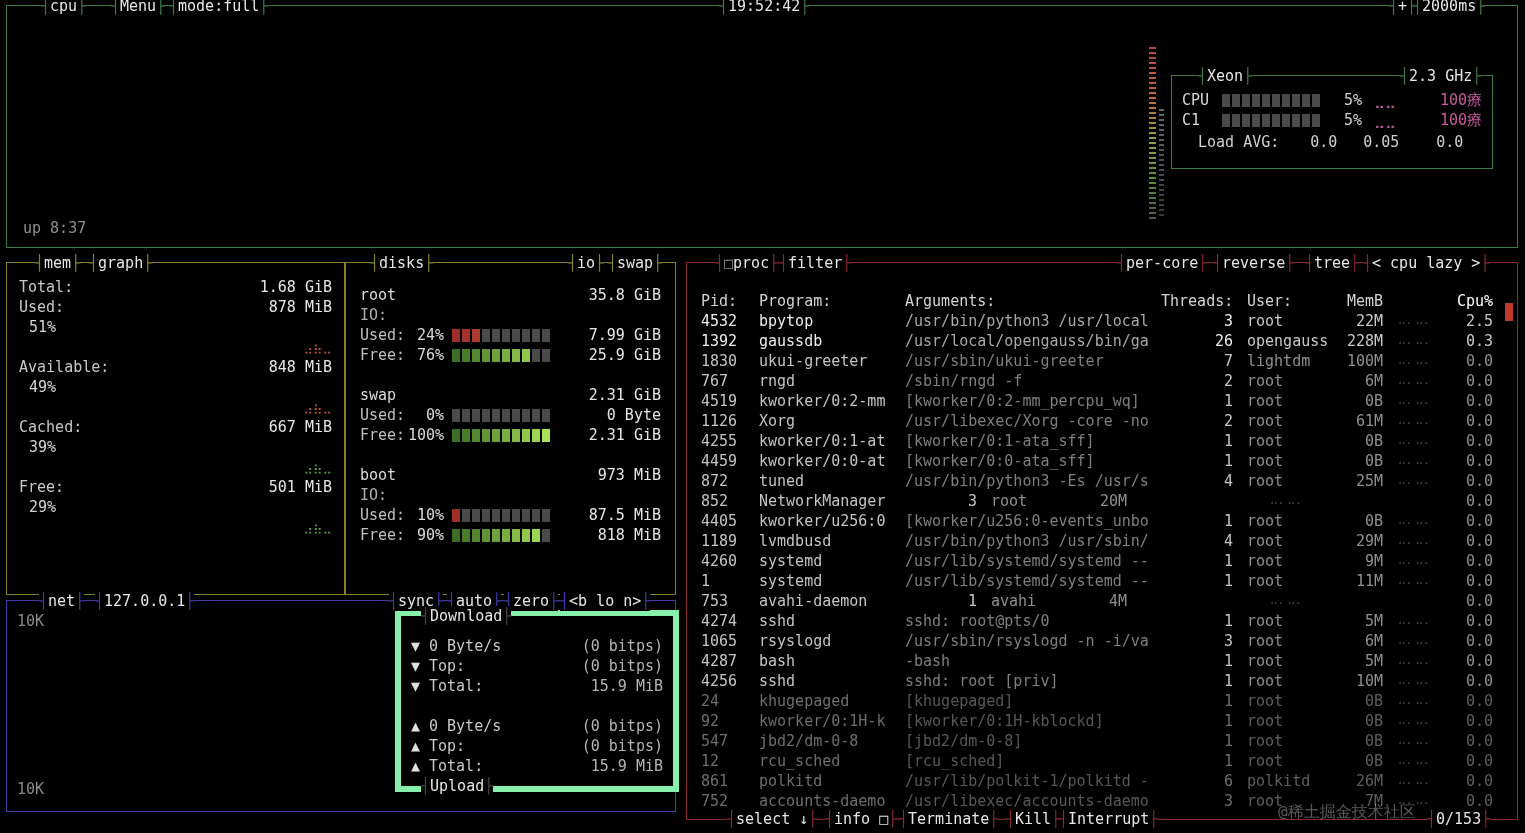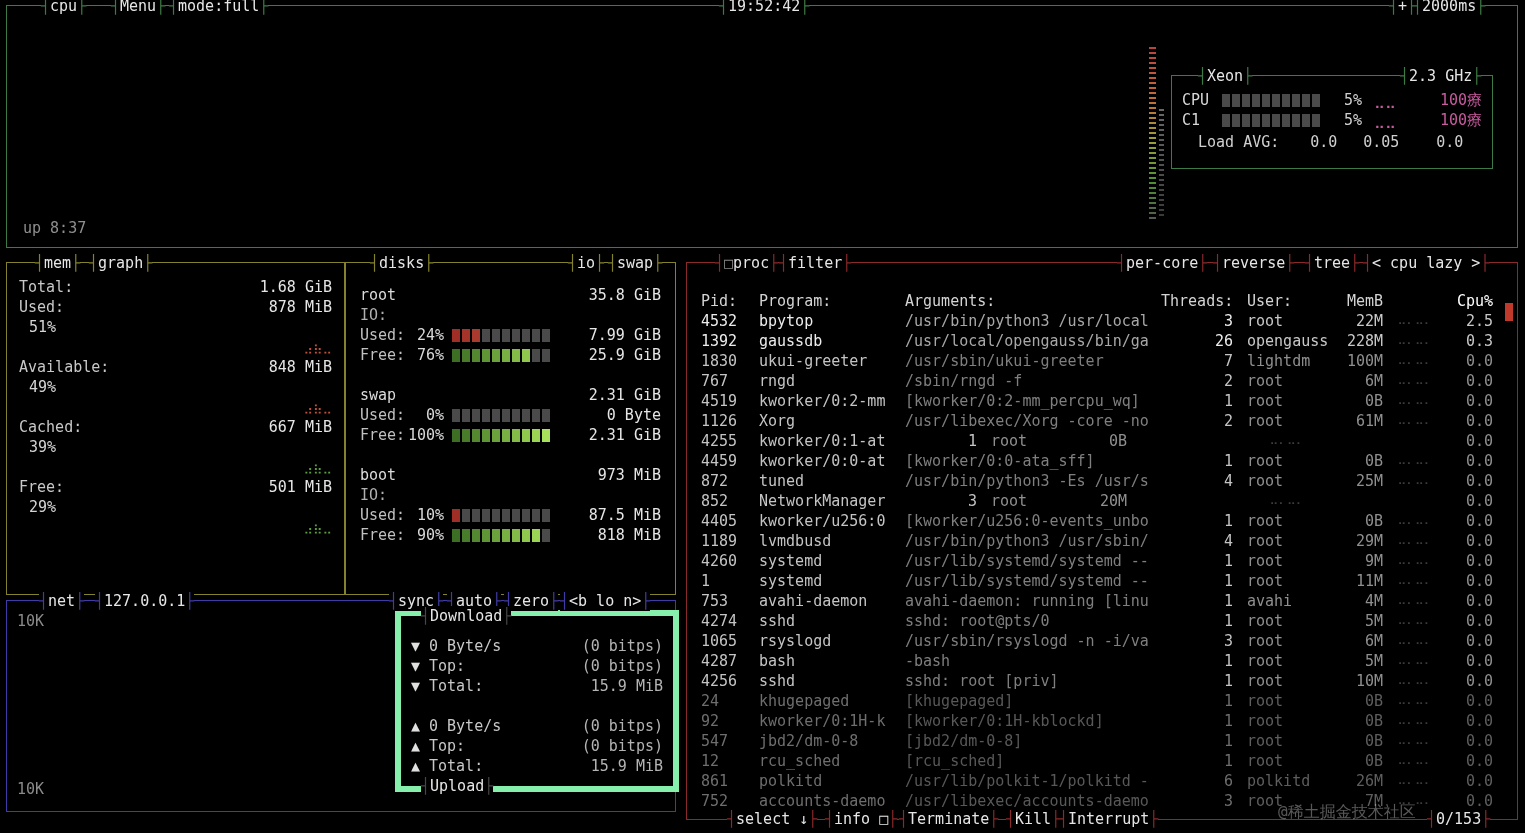--- a/index.html
+++ b/index.html
@@ -485,20 +485,21 @@
     <span class="c-thr">2</span>
     <span class="c-user">root</span>
     <span class="c-mem">61M</span>
     <span class="c-dots">⠤⠄⠤⠄</span>
     <span class="c-cpu">0.0</span>
   </div>
 
   <div class="prow">
     <span class="c-pid">4255</span>
     <span class="c-prog">kworker/0:1-at</span>
+    <span class="c-args">[kworker/0:1-ata_sff]</span>
     <span class="c-thr">1</span>
     <span class="c-user">root</span>
     <span class="c-mem">0B</span>
     <span class="c-dots">⠤⠄⠤⠄</span>
     <span class="c-cpu">0.0</span>
   </div>
 
   <div class="prow">
     <span class="c-pid">4459</span>
     <span class="c-prog">kworker/0:0-at</span>
@@ -571,21 +572,20 @@
     <span class="c-thr">1</span>
     <span class="c-user">root</span>
     <span class="c-mem">11M</span>
     <span class="c-dots">⠤⠄⠤⠄</span>
     <span class="c-cpu">0.0</span>
   </div>
 
   <div class="prow">
     <span class="c-pid">753</span>
     <span class="c-prog">avahi-daemon</span>
-    <span class="c-args">avahi-daemon: running [linu</span>
     <span class="c-thr">1</span>
     <span class="c-user">avahi</span>
     <span class="c-mem">4M</span>
     <span class="c-dots">⠤⠄⠤⠄</span>
     <span class="c-cpu">0.0</span>
   </div>
 
   <div class="prow">
     <span class="c-pid">4274</span>
     <span class="c-prog">sshd</span>

